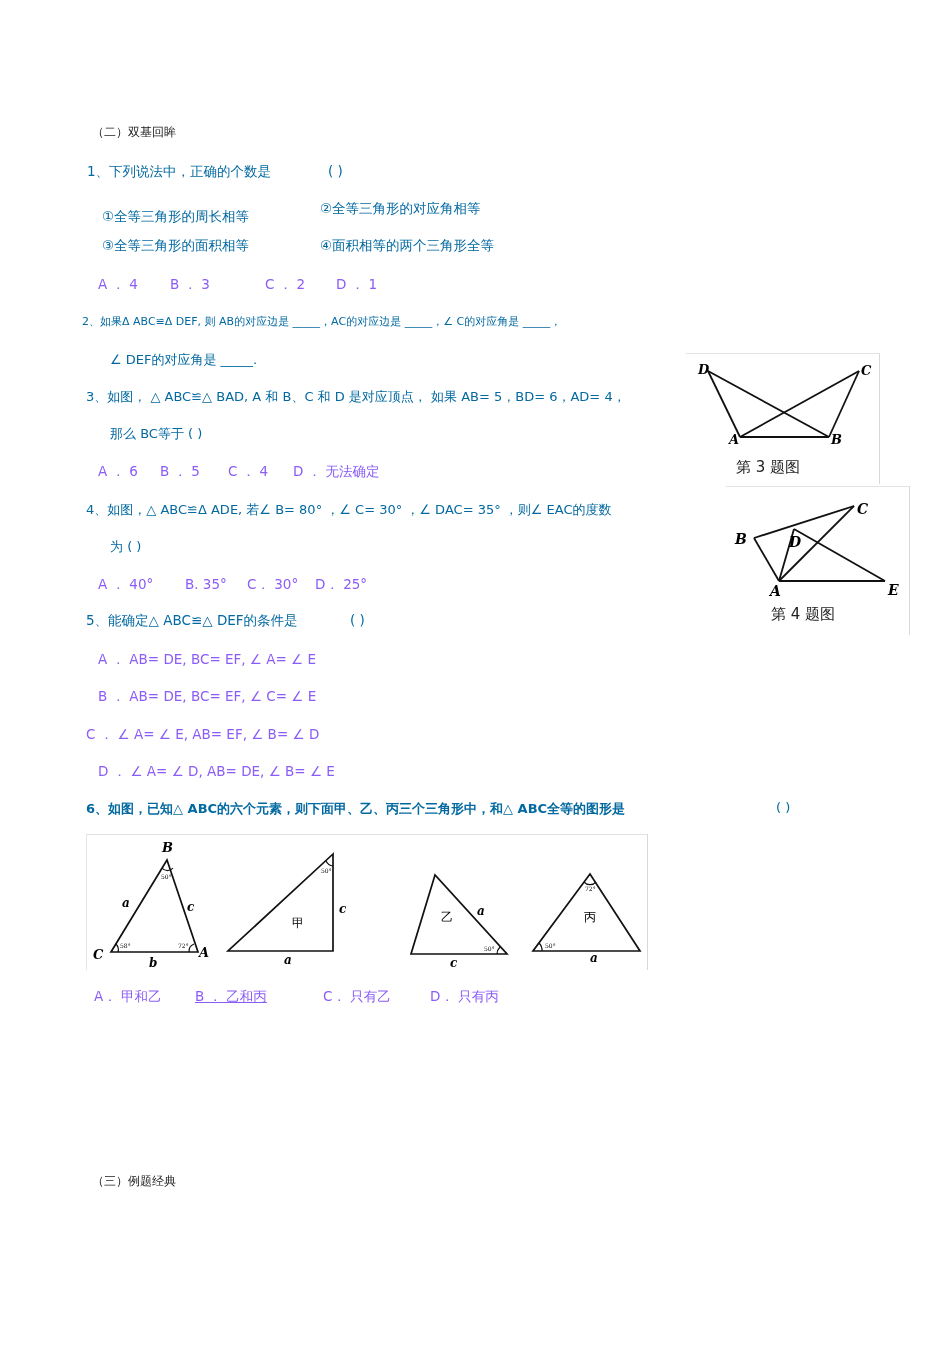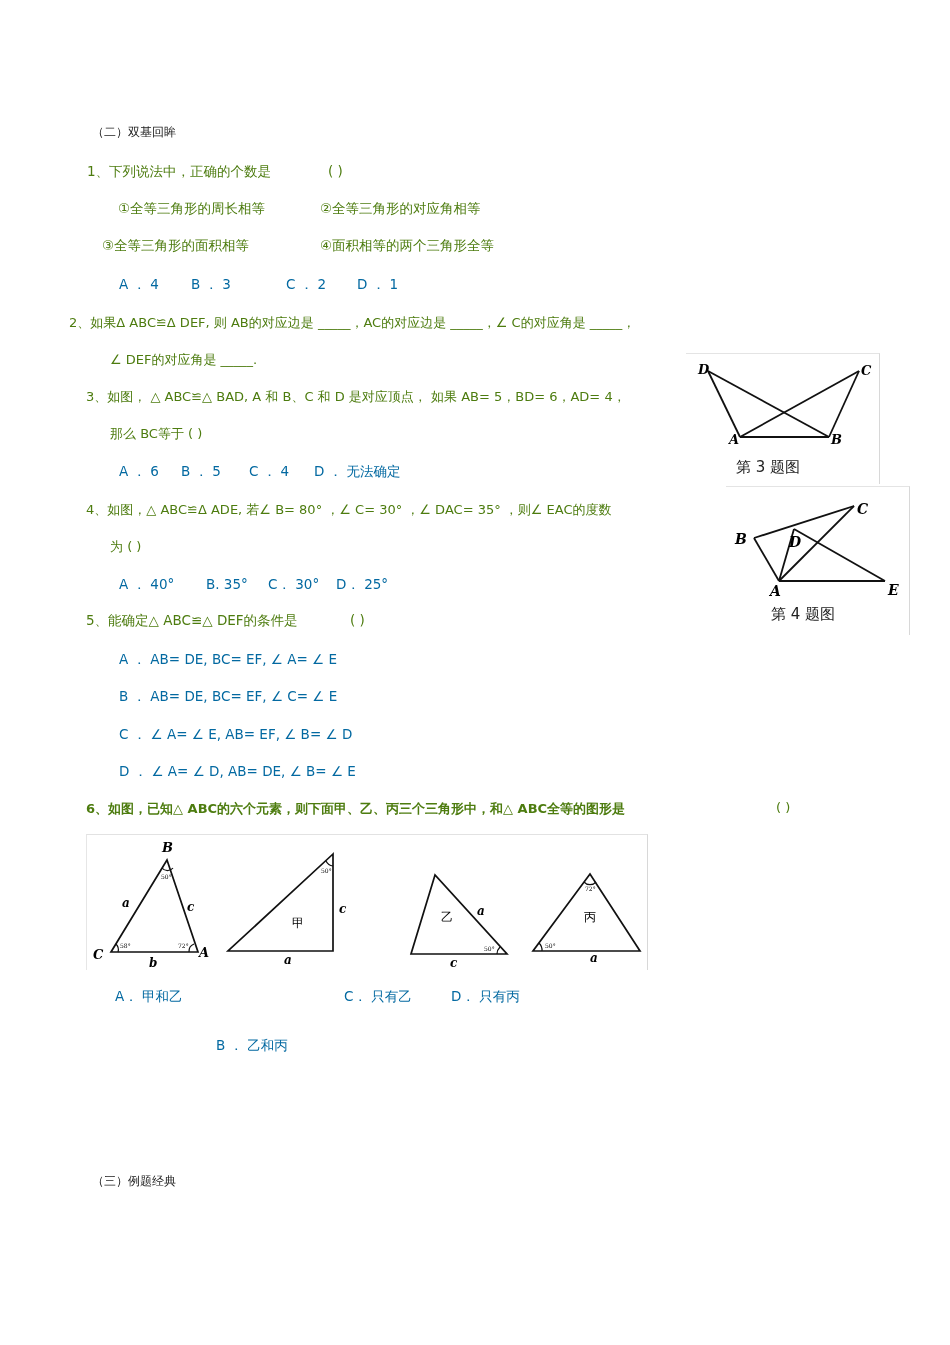--- a/index.html
+++ b/index.html
@@ -3,45 +3,45 @@
 <meta charset="utf-8">
 <style>
   html, body { margin: 0; padding: 0; background: #ffffff; }
   body {
     width: 950px; height: 1345px; position: relative; overflow: hidden;
     font-family: "DejaVu Sans", "Liberation Sans", sans-serif;
     color: #111;
   }
   .abs { position: absolute; white-space: nowrap; }
   .section-title { font-size: 12px; color: #222; }
-  .q { font-size: 13.5px; color: #4d7c0f; }
-  .opt { font-size: 13.5px; color: #0369a1; margin-left: 21px; }
+  .q { font-size: 13.5px; color: #0369a1; }
+  .opt { font-size: 13.5px; color: #8b5cf6; }
   .fig-box { position: absolute; background: #fff; }
   .fig-box.border-r { border-right: 1px solid #d8d8d8; }
   .fig-box.border-t { border-top: 1px solid #e2e2e2; }
   svg text { font-family: "DejaVu Serif", "Liberation Serif", serif; }
   .caption { position: absolute; font-size: 15px; color: #222; white-space: nowrap; }
 </style>
 </head>
 <body>
 
 <div class="abs section-title" style="left:92px; top:124px;">（二）双基回眸</div>
 
 <div class="abs q" style="left:87px; top:163px;">1、下列说法中，正确的个数是</div>
 <div class="abs q" style="left:328px; top:163px;">(        )</div>
-<div class="abs q" style="left:102px; top:200px;margin-left:16px;">①全等三角形的周长相等</div>
+<div class="abs q" style="left:102px; top:208px;">①全等三角形的周长相等</div>
 <div class="abs q" style="left:320px; top:200px;">②全等三角形的对应角相等</div>
 <div class="abs q" style="left:102px; top:237px;">③全等三角形的面积相等</div>
 <div class="abs q" style="left:320px; top:237px;">④面积相等的两个三角形全等</div>
 <div class="abs opt" style="left:98px; top:276px;">A ． 4</div>
 <div class="abs opt" style="left:170px; top:276px;text-align:right;">B ． 3</div>
 <div class="abs opt" style="left:265px; top:276px;">C ． 2</div>
 <div class="abs opt" style="left:336px; top:276px;">D ． 1</div>
 
-<div class="abs q" style="left:69px; top:314px; font-size:13px;">2、如果Δ  ABC≌Δ  DEF, 则  AB的对应边是  _____，AC的对应边是  _____，∠ C的对应角是  _____，</div>
+<div class="abs q" style="left:82px; top:314px; font-size:11px;">2、如果Δ  ABC≌Δ  DEF, 则  AB的对应边是  _____，AC的对应边是  _____，∠ C的对应角是  _____，</div>
 <div class="abs q" style="left:110px; top:351px; font-size:13px;">∠ DEF的对应角是  _____.</div>
 
 <div class="abs q" style="left:86px; top:388px; font-size:13px;">3、如图，  △ ABC≌△ BAD, A 和  B、C 和  D 是对应顶点，    如果  AB= 5，BD= 6，AD= 4，</div>
 <div class="abs q" style="left:110px; top:425px; font-size:13px;">那么  BC等于    (        )</div>
 <div class="abs opt" style="left:98px; top:463px;">A ． 6</div>
 <div class="abs opt" style="left:160px; top:463px;">B ． 5</div>
 <div class="abs opt" style="left:228px; top:463px;">C ． 4</div>
 <div class="abs opt" style="left:293px; top:463px;">D ． 无法确定</div>
 
 <div class="fig-box border-r" style="left:686px; top:353px; width:193px; height:130px; border-top:1px solid #e4e4e4;">
@@ -84,21 +84,21 @@
     <text x="44" y="109" font-size="14" font-style="italic" font-weight="bold">A</text>
     <text x="162" y="108" font-size="14" font-style="italic" font-weight="bold">E</text>
   </svg>
   <div class="caption" style="left:45px; top:118px;">第 4 题图</div>
 </div>
 
 <div class="abs q" style="left:86px; top:612px;">5、能确定△  ABC≌△ DEF的条件是</div>
 <div class="abs q" style="left:350px; top:612px;">(        )</div>
 <div class="abs opt" style="left:98px; top:651px;">A  ．  AB= DE,   BC= EF,   ∠ A= ∠ E</div>
 <div class="abs opt" style="left:98px; top:688px;">B  ．  AB= DE,   BC= EF,   ∠ C= ∠ E</div>
-<div class="abs opt" style="left:98px; top:726px;">C  ．  ∠ A= ∠ E,   AB= EF,   ∠ B= ∠ D</div>
+<div class="abs opt" style="left:86px; top:726px;">C  ．  ∠ A= ∠ E,   AB= EF,   ∠ B= ∠ D</div>
 <div class="abs opt" style="left:98px; top:763px;">D  ．  ∠ A= ∠ D,   AB= DE,   ∠ B= ∠ E</div>
 
 <div class="abs q" style="left:86px; top:800px; font-size:13px;font-weight:bold;">6、如图，已知△   ABC的六个元素，则下面甲、乙、丙三个三角形中，和△          ABC全等的图形是</div>
 <div class="abs q" style="left:776px; top:800px; font-size:13px;">(        )</div>
 
 <div class="fig-box border-t border-r" style="left:86px; top:834px; width:560px; height:135px; border-left:1px solid #e6e6e6;">
   <svg width="560" height="135" viewBox="0 0 560 135">
     <g stroke="#111" stroke-width="1.7" fill="none">
 
       <polygon points="80,25 24,117 111,117"></polygon>
@@ -139,17 +139,17 @@
     <text x="397" y="116" font-size="6">50°</text>
 
     <text x="497" y="86" font-size="12">丙</text>
     <text x="503" y="127" font-size="12" font-style="italic" font-weight="bold">a</text>
     <text x="498" y="56" font-size="6">72°</text>
     <text x="458" y="113" font-size="6">50°</text>
   </svg>
 </div>
 
 <div class="abs opt" style="left:94px; top:988px;">A．  甲和乙</div>
-<div class="abs opt" style="left:195px; top:1037px;">B  ．  乙和丙</div>
+<div class="abs opt" style="left:195px; top:988px;text-decoration:underline;">B  ．  乙和丙</div>
 <div class="abs opt" style="left:323px; top:988px;">C．  只有乙</div>
 <div class="abs opt" style="left:430px; top:988px;text-align:right;">D．  只有丙</div>
 
 <div class="abs section-title" style="left:92px; top:1173px;">（三）例题经典</div>
 
 </body></html>

